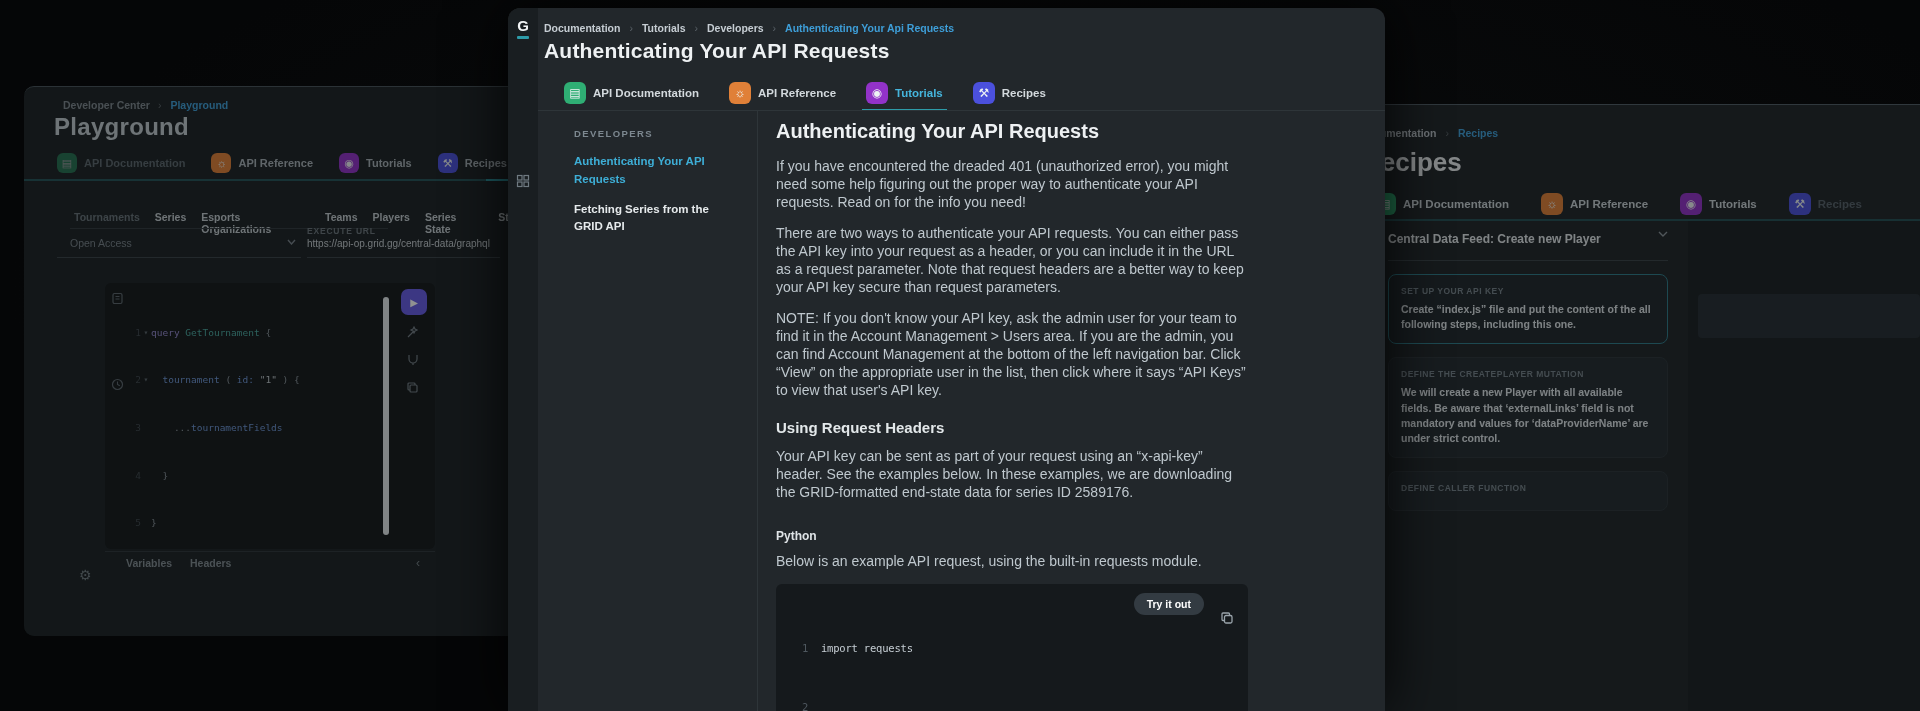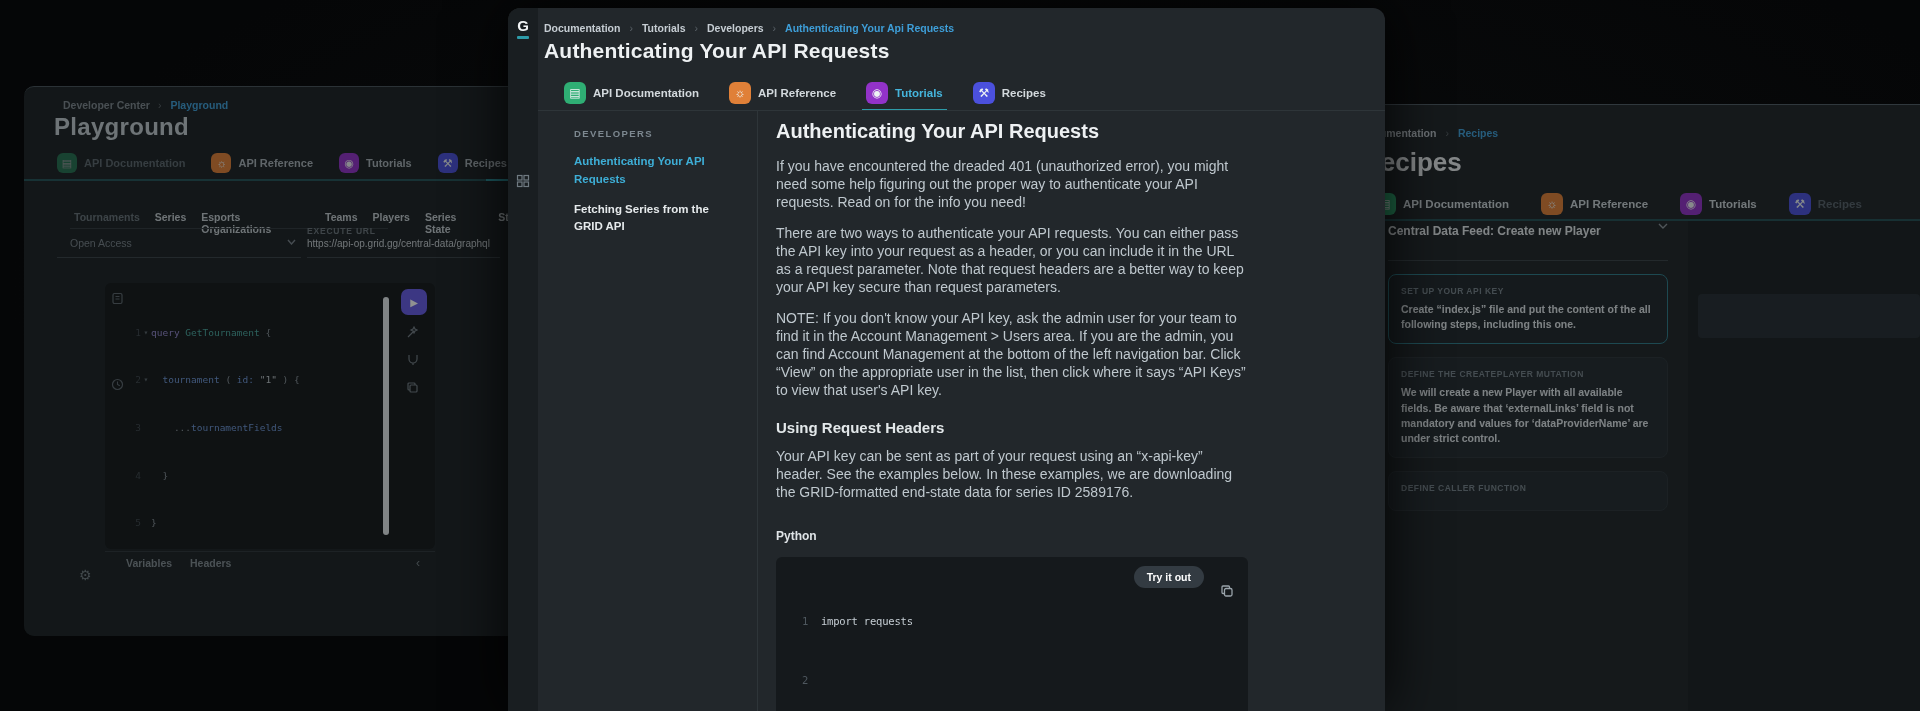--- a/index.html
+++ b/index.html
@@ -131,21 +131,21 @@
   .rp-crumbs { position:absolute; left:28px; top:22px; font-size:10.5px; font-weight:bold;
     display:flex; gap:9px; color:#b9c0c6; }
   .rp-title { position:absolute; left:30px; top:42px; font-size:26px; font-weight:bold;
     color:#e9edef; }
   .rp-tabs { left:42px; top:84px; height:30px; gap:32px; }
   .rp-tabs .tab-icon { width:22px; height:22px; font-size:12px; }
   .rp-tabs .tab-label { font-size:11.5px; color:#c9d1d6; }
   .rp-tabs .tab.active .tab-label { color:#57626b; }
   .rp-tabs-underline { position:absolute; left:0; top:114px; width:588px; height:2px;
     background:rgba(45,143,151,0.4); }
-  .rp-select { position:absolute; left:56px; top:116px; width:280px; cursor:pointer; }
+  .rp-select { position:absolute; left:56px; top:124px; width:280px; cursor:pointer; }
   .rp-select-value { font-size:12px; font-weight:bold; color:#e2e7ea; }
   .rp-select-chev { position:absolute; right:0; top:2px; color:#8a949b; }
   .rp-select-border { position:absolute; left:56px; top:155px; width:280px; height:1px;
     background:#394248; }
   .rp-steps { position:absolute; left:56px; top:169px; width:280px; display:flex;
     flex-direction:column; gap:13px; }
   .step { background:#242b30; border:1px solid #2c343a; border-radius:8px;
     padding:9px 12px 11px; cursor:pointer; }
   .step.active { background:#20272c; border-color:#2f7c8a; }
   .step-label { font-size:8.5px; font-weight:bold; letter-spacing:0.5px; color:#76828a;
@@ -404,20 +404,21 @@
 
     <article class="article">
       <h2 class="art-h1">Authenticating Your API Requests</h2>
       <p>If you have encountered the dreaded 401 (unauthorized error), you might need some help figuring out the proper way to authenticate your API requests. Read on for the info you need!</p>
       <p>There are two ways to authenticate your API requests. You can either pass the API key into your request as a header, or you can include it in the URL as a request parameter. Note that request headers are a better way to keep your API key secure than request parameters.</p>
       <p>NOTE: If you don't know your API key, ask the admin user for your team to find it in the Account Management &gt; Users area. If you are the admin, you can find Account Management at the bottom of the left navigation bar. Click “View” on the appropriate user in the list, then click where it says “API Keys” to view that user's API key.</p>
       <h3 class="art-h2">Using Request Headers</h3>
       <p>Your API key can be sent as part of your request using an “x-api-key” header. See the examples below. In these examples, we are downloading the GRID-formatted end-state data for series ID 2589176.</p>
 
       <h4 class="art-h3">Python</h4>
+      <p>Below is an example API request, using the built-in requests module.</p>
       <div class="codeblock">
         
           <div class="code-line">
             <span class="ln">1</span>
             <span class="src"><span class="tk-p">import requests</span></span>
           </div>
         
           <div class="code-line">
             <span class="ln">2</span>
             <span class="src"></span>

